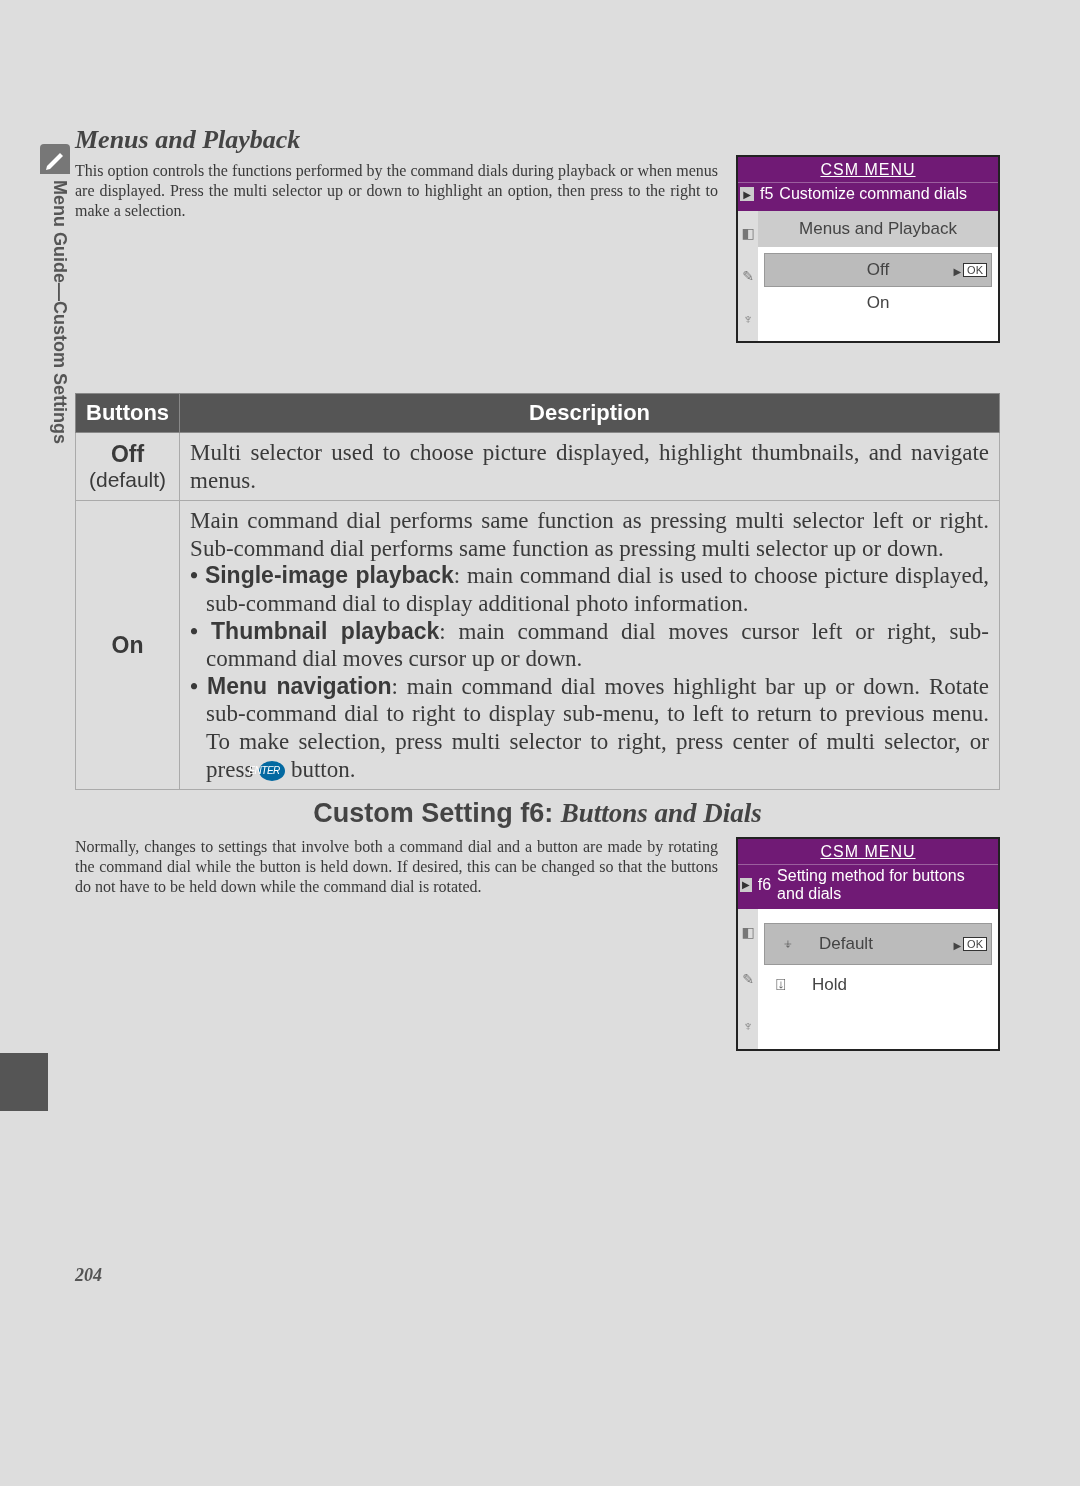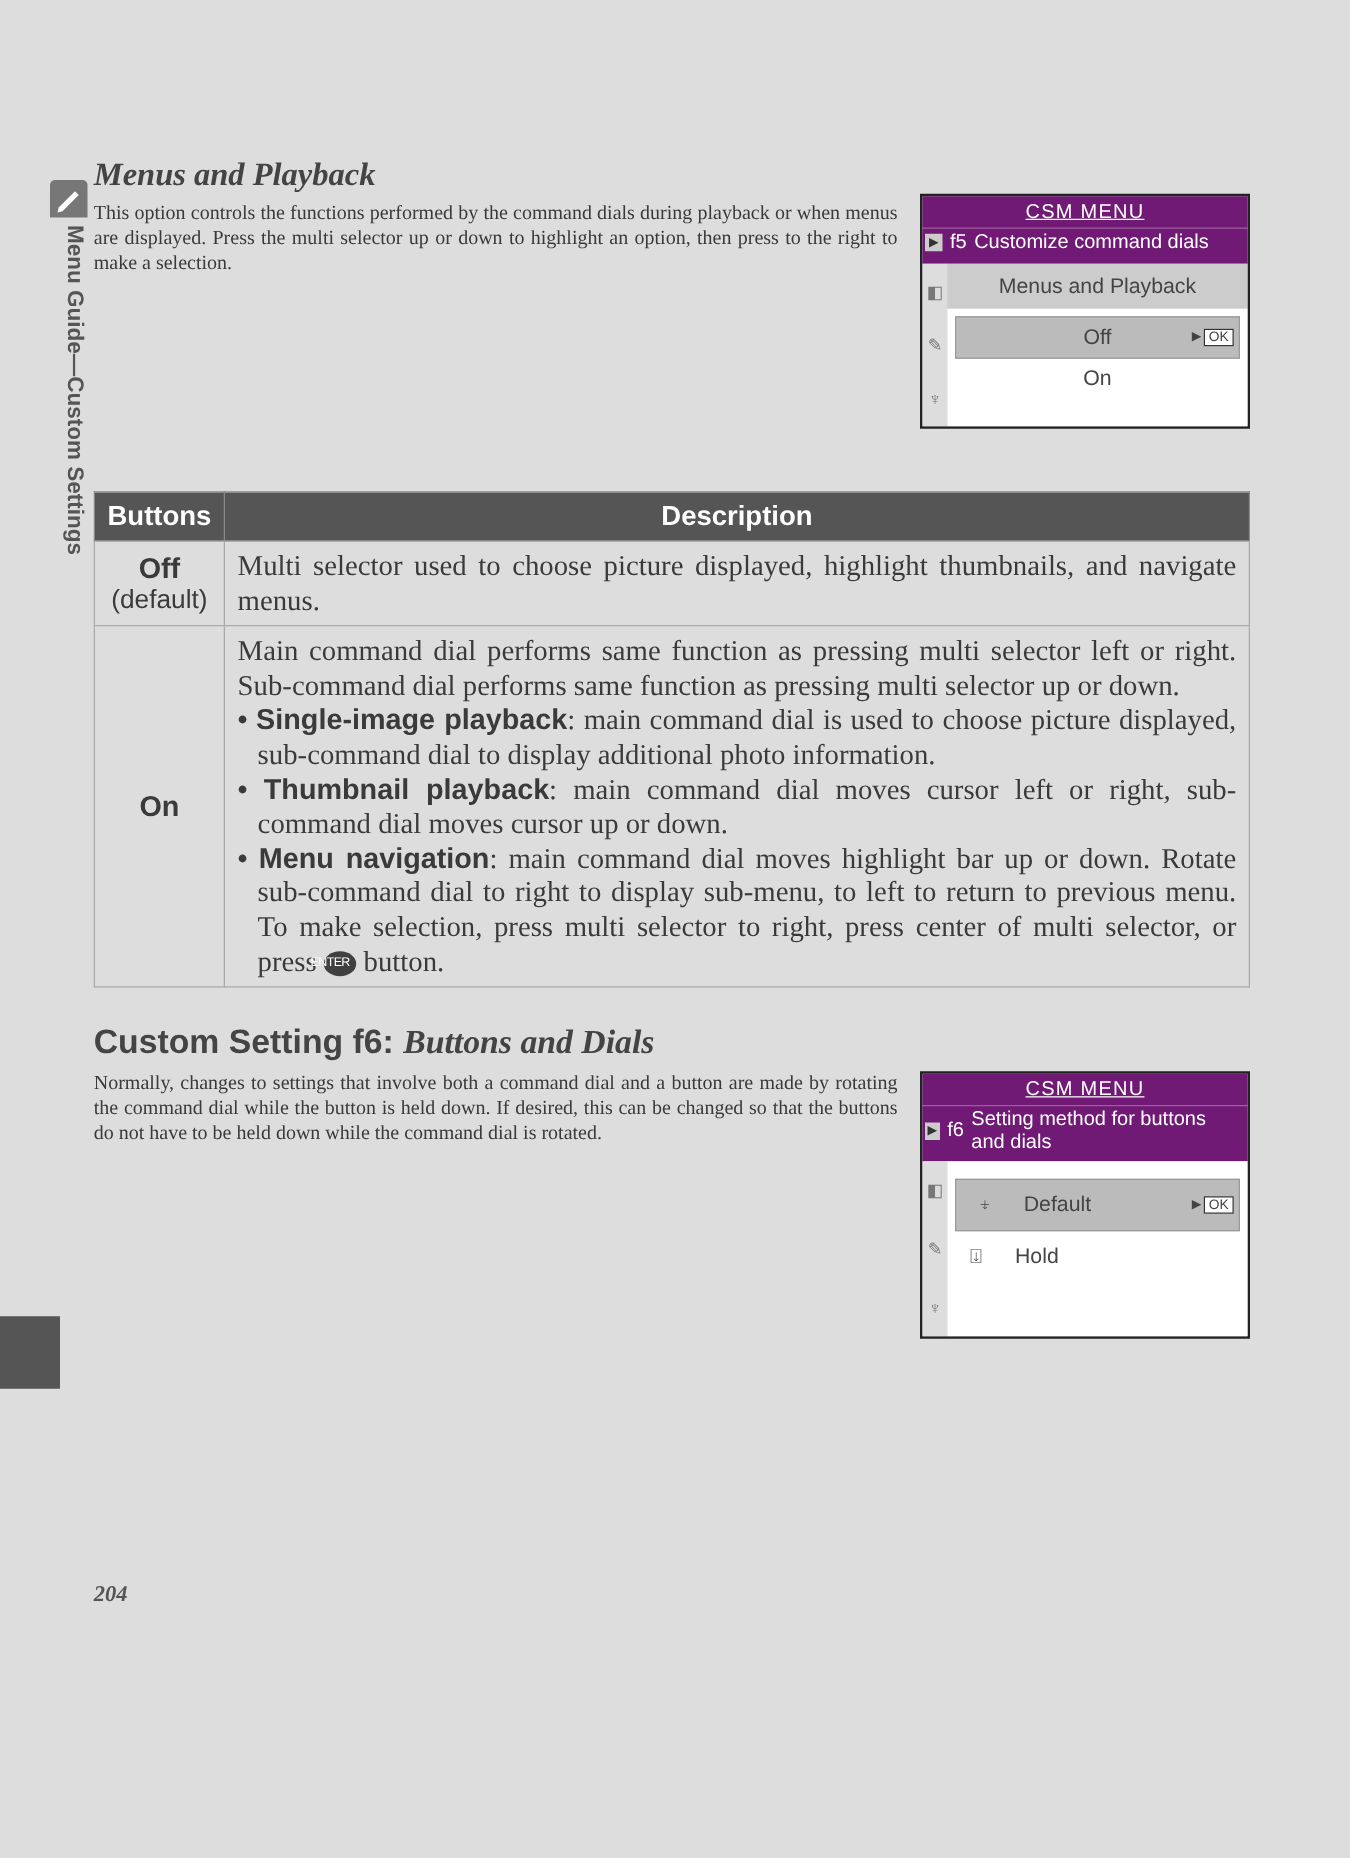--- a/index.html
+++ b/index.html
@@ -152,21 +152,21 @@
   .lcd-option.selected {
     background: #bbb;
     margin: 0 6px;
     border: 1px solid #999;
   }
   .lcd-option .ok {
     position: absolute;
     right: 4px;
     font-size: 12px;
     display: flex;
-    align-items: flex-start;
+    align-items: flex-end;
     gap: 2px;
   }
   .lcd-option .ok::before {
     content: "▶";
     font-size: 10px;
   }
   .lcd-option .ok-box {
     border: 1px solid #333;
     padding: 0 3px;
     font-size: 11px;
@@ -226,39 +226,41 @@
   }
   table.options ul li .bhead {
     font-weight: bold;
     font-family: Arial, sans-serif;
   }
 
   .section-title {
     font-family: Arial, sans-serif;
     font-weight: bold;
     font-size: 27px;
-    margin-top: 28px;
+    margin-top: 8px;
     margin-bottom: 8px;
     color: #444;
+    text-align: center;
   }
   .section-title .italic { font-style: italic; font-family: Georgia, serif; }
 
   .enter-icon {
     display: inline-block;
-    background: #404040;
+    background: #0369a1;
     color: #fff;
     font-size: 10px;
     font-family: Arial, sans-serif;
     border-radius: 50%;
     width: 26px;
     height: 20px;
     line-height: 20px;
     text-align: center;
     vertical-align: middle;
     letter-spacing: -0.5px;
+    font-style: italic;
   }
 
   .page-num {
     position: absolute;
     left: 75px;
     bottom: 200px;
     font-style: italic;
     font-weight: bold;
     font-size: 18px;
     color: #555;

